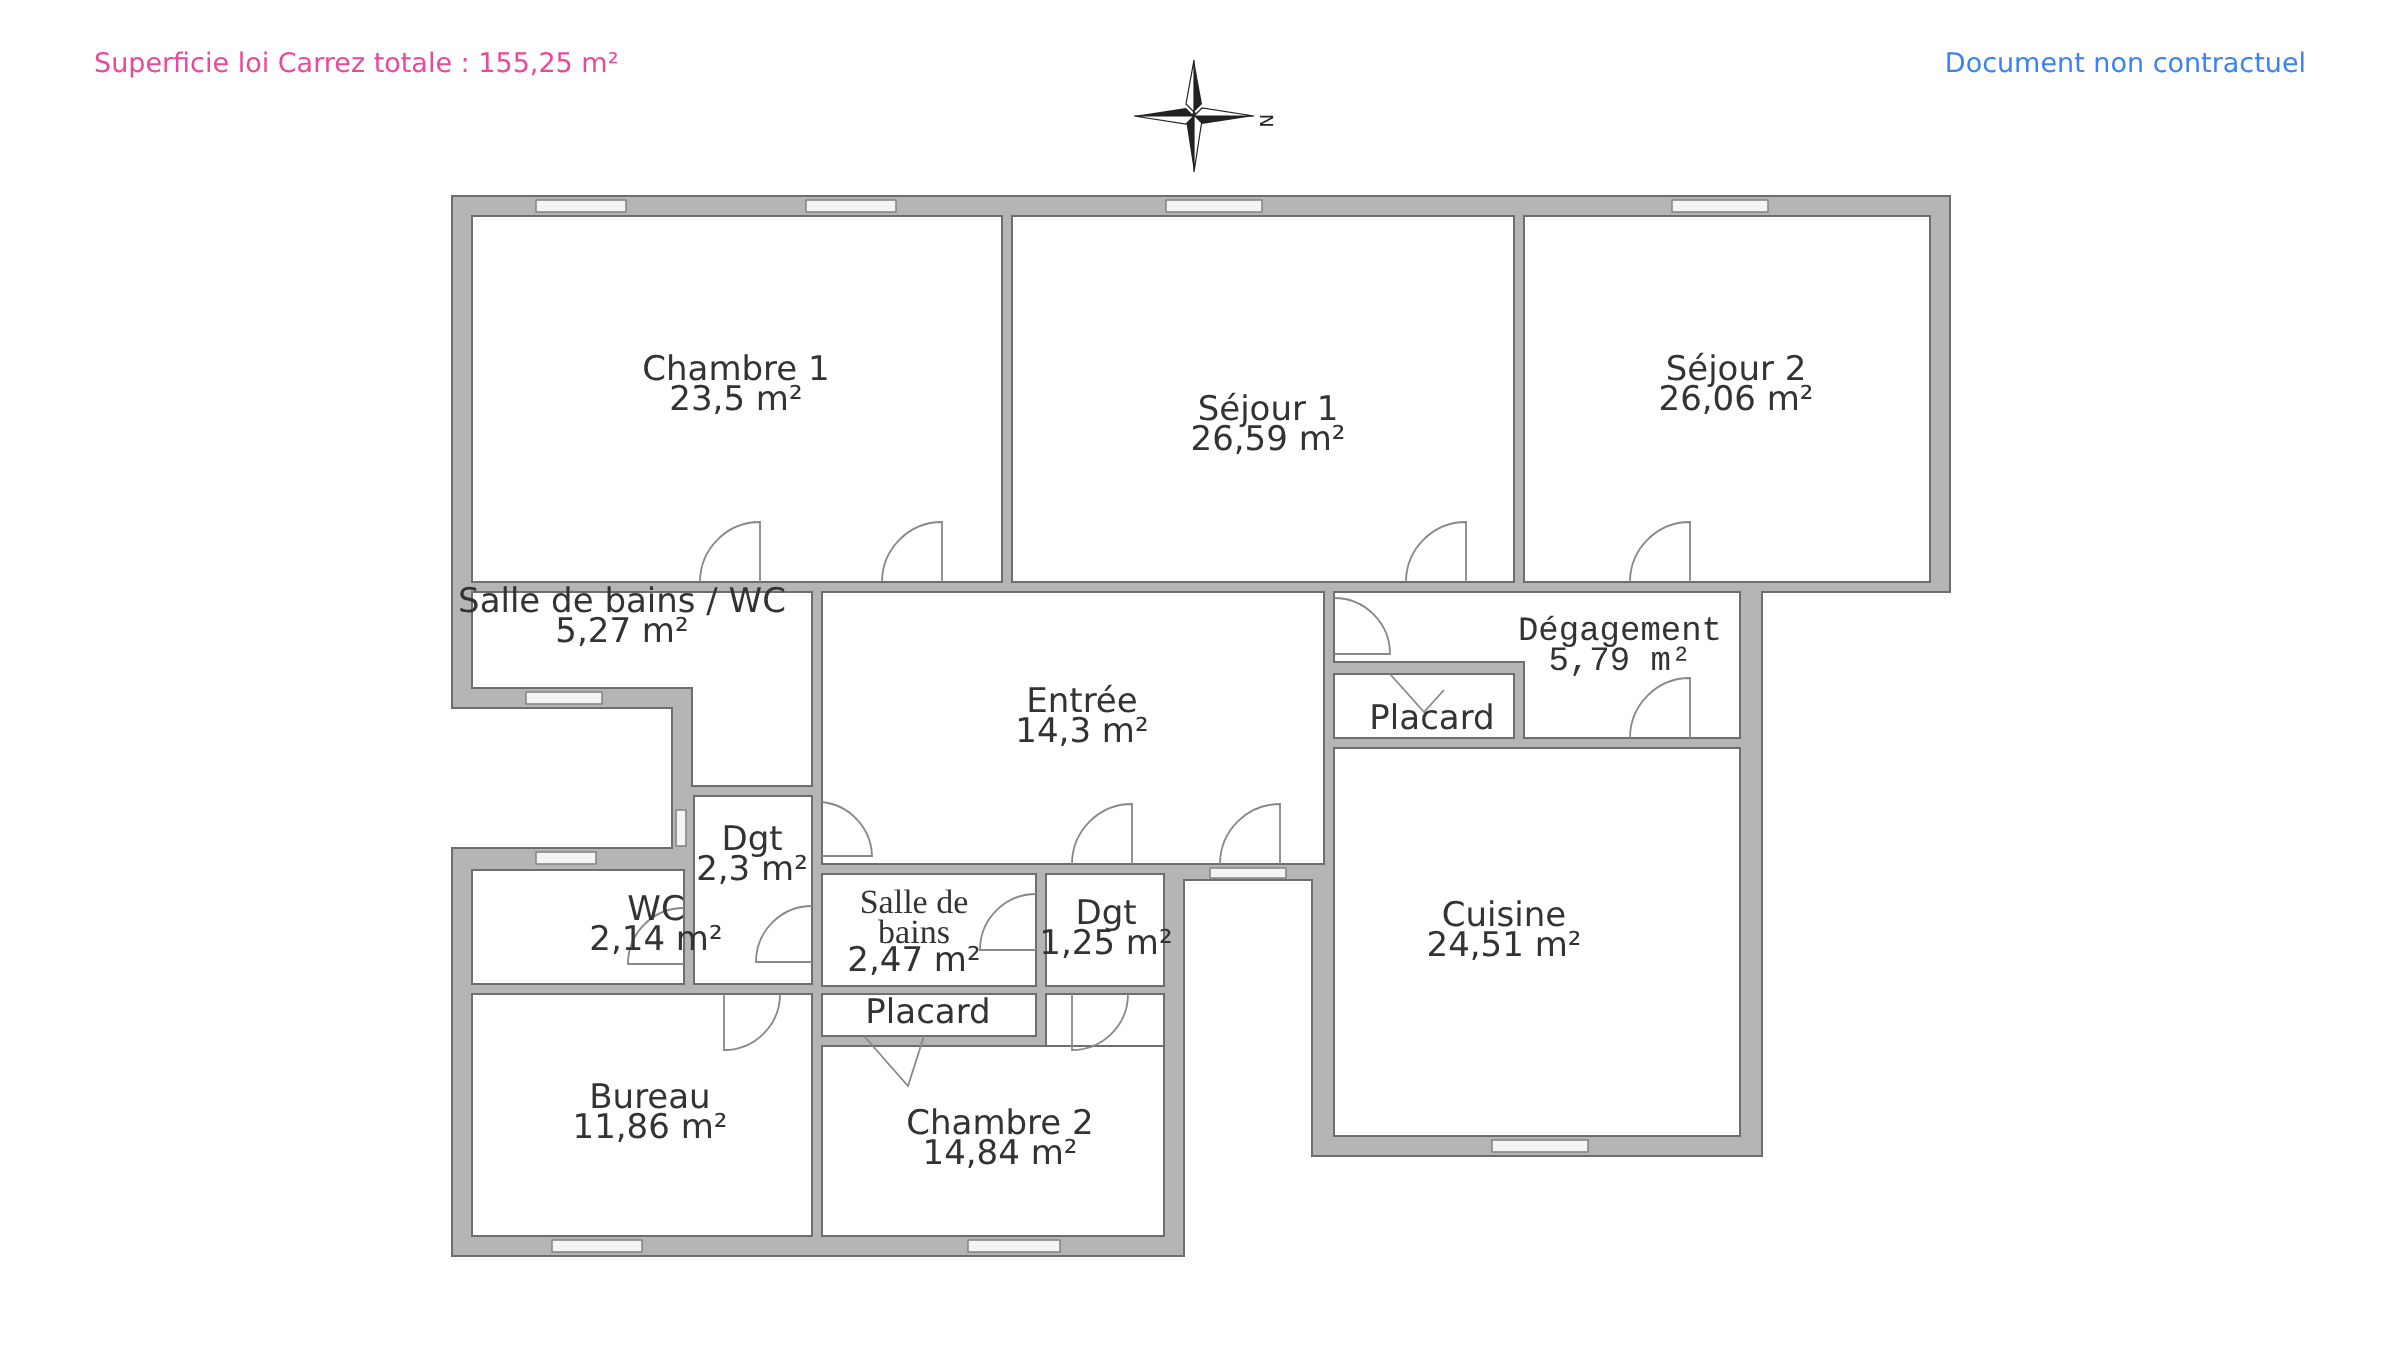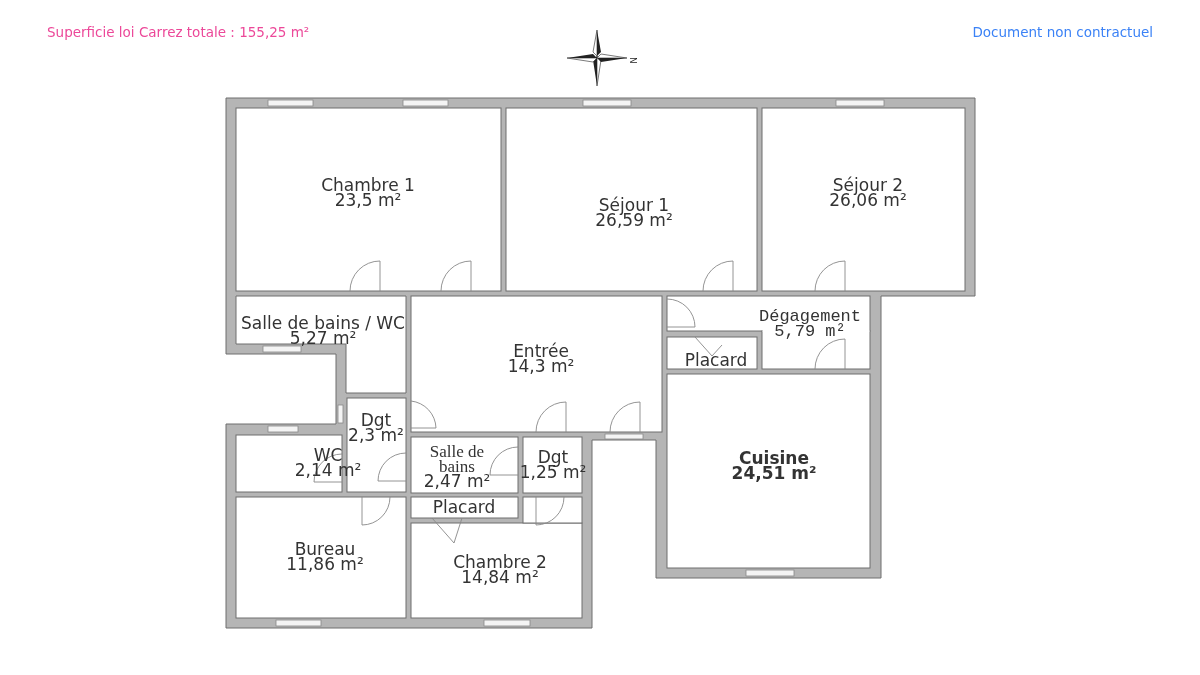--- a/index.html
+++ b/index.html
@@ -101,21 +101,21 @@
     <div>23,5 m²</div>
 </div>
 <div class="lbl" style="left:634px;top:192px;margin-top:21px;">
   <div>Séjour 1</div>
     <div>26,59 m²</div>
 </div>
 <div class="lbl" style="left:868px;top:193px;">
   <div>Séjour 2</div>
     <div>26,06 m²</div>
 </div>
-<div class="lbl" style="left:311px;top:331px;margin-left:12px;">
+<div class="lbl" style="left:311px;top:309px;">
   <div>Salle de bains / WC</div>
     <div>5,27 m²</div>
 </div>
 <div class="lbl" style="left:541px;top:359px;">
   <div>Entrée</div>
     <div>14,3 m²</div>
 </div>
 <div class="lbl" style="left:810px;top:324px;font-family:Liberation Mono, monospace;">
   <div>Dégagement</div>
     <div>5,79 m²</div>
@@ -135,21 +135,21 @@
   <div style="width:60px;margin:0 auto;font-family:Liberation Serif, serif;">Salle de bains</div>
     <div>2,47 m²</div>
 </div>
 <div class="lbl" style="left:553px;top:465px;">
   <div>Dgt</div>
     <div>1,25 m²</div>
 </div>
 <div class="lbl" style="left:464px;top:507px;">
   <div>Placard</div>
 </div>
-<div class="lbl" style="left:774px;top:466px;font-weight:bold;">
+<div class="lbl" style="left:752px;top:466px;">
   <div>Cuisine</div>
     <div>24,51 m²</div>
 </div>
 <div class="lbl" style="left:325px;top:557px;">
   <div>Bureau</div>
     <div>11,86 m²</div>
 </div>
 <div class="lbl" style="left:500px;top:570px;">
   <div>Chambre 2</div>
     <div>14,84 m²</div>

